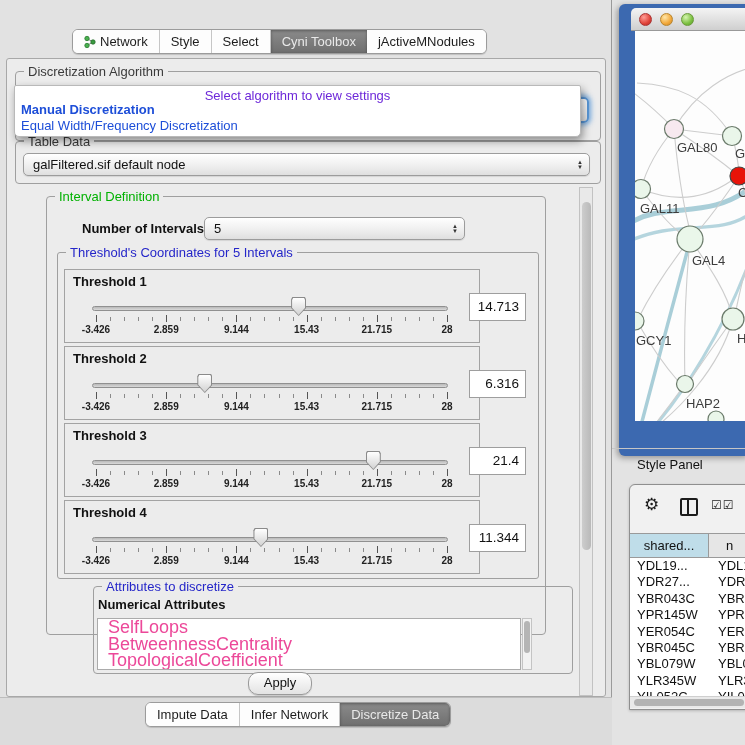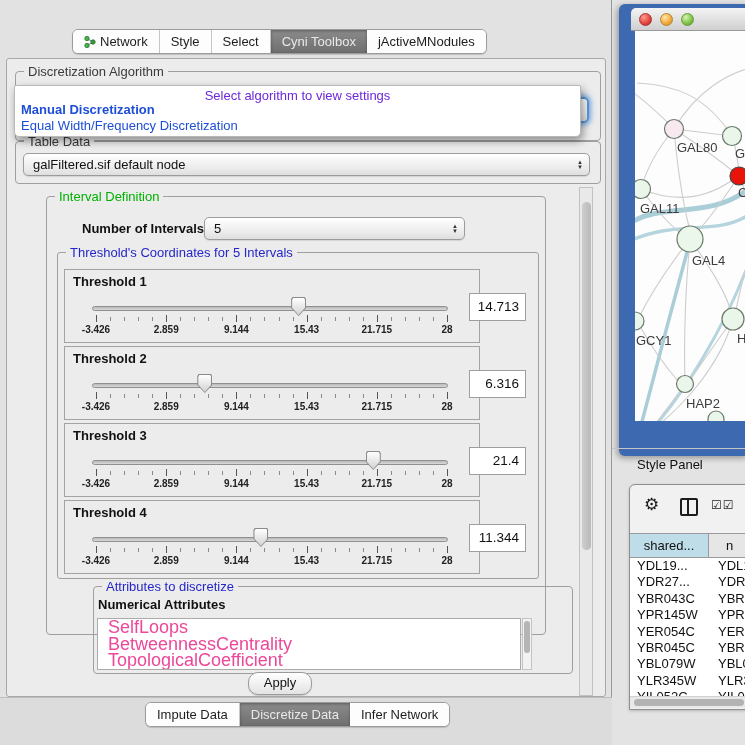--- a/index.html
+++ b/index.html
@@ -374,25 +374,25 @@
     <div id="main-scrollbar">
         <div class="thumb"></div>
       </div>
   </div>
 
   <div id="bottom-strip"></div>
   <div id="bottom-tabs" class="tabstrip">
     <div class="tab">
         <span>Impute Data</span>
       </div>
+    <div class="tab">
+        <span>Infer Network</span>
+      </div>
     <div class="tab selected">
         <span>Discretize Data</span>
-      </div>
-    <div class="tab">
-        <span>Infer Network</span>
       </div>
   </div>
 </div>
 
 <div id="right-region">
 
   <div id="network-window">
     <div id="net-titlebar">
       <span class="light red"></span>
       <span class="light yellow"></span>

